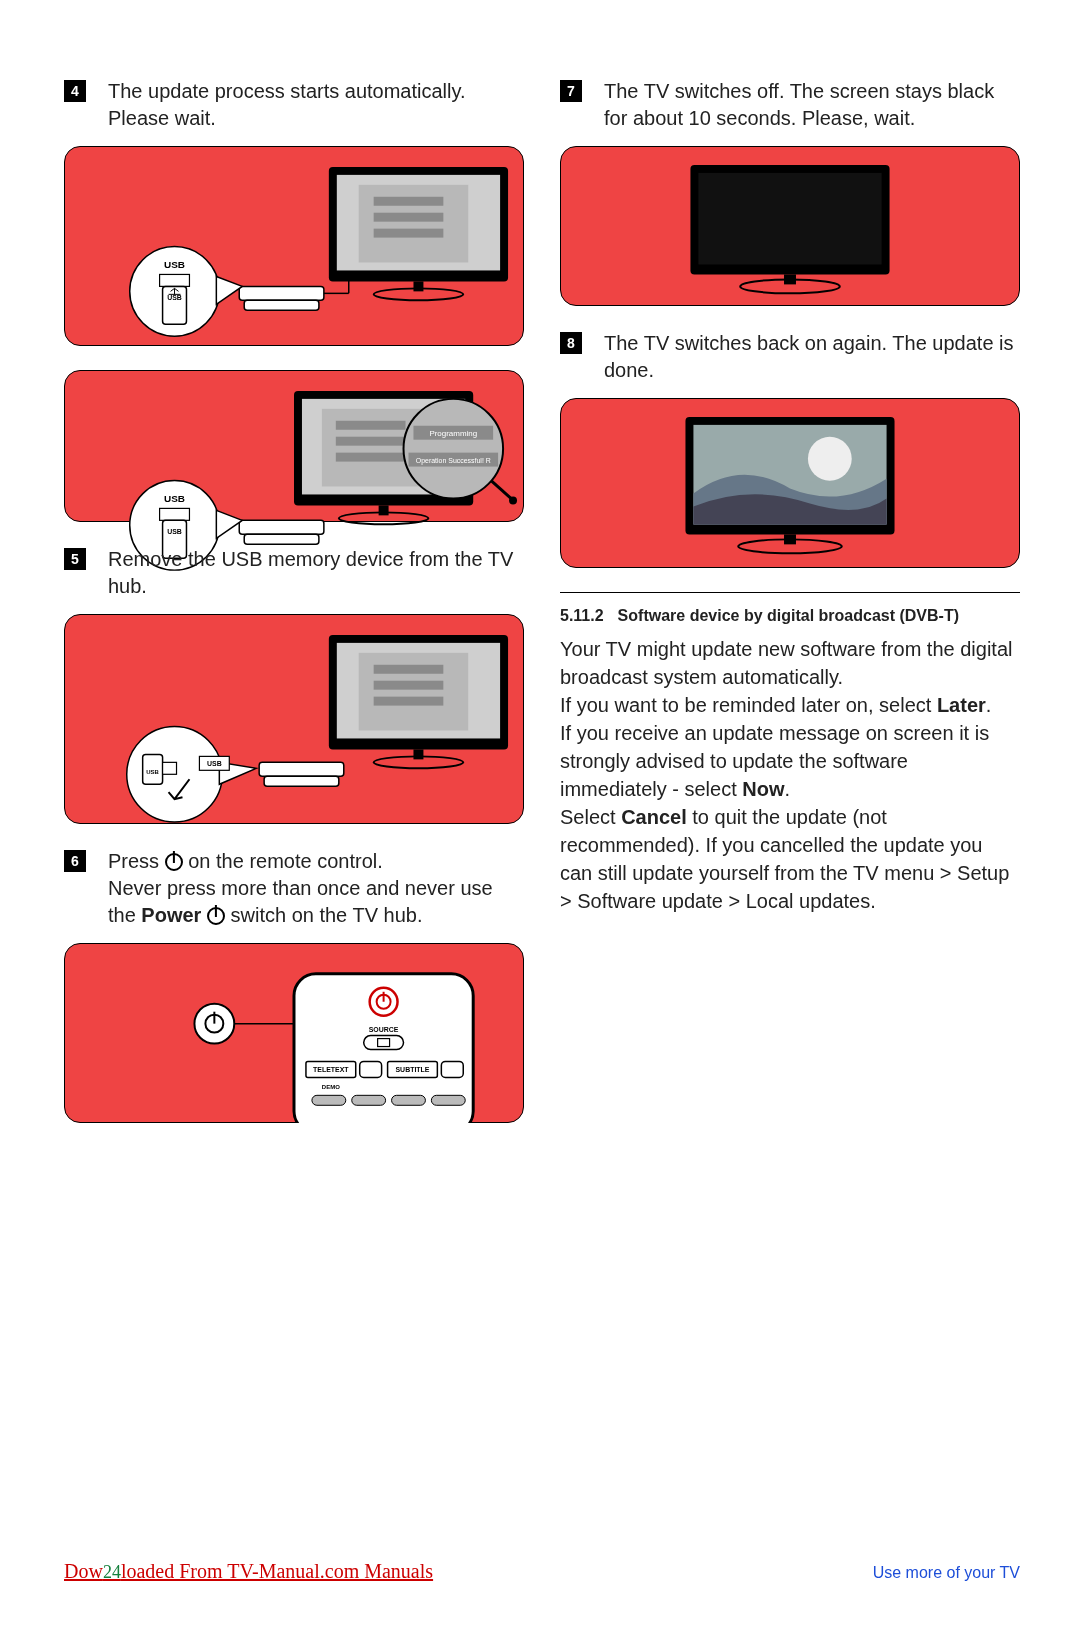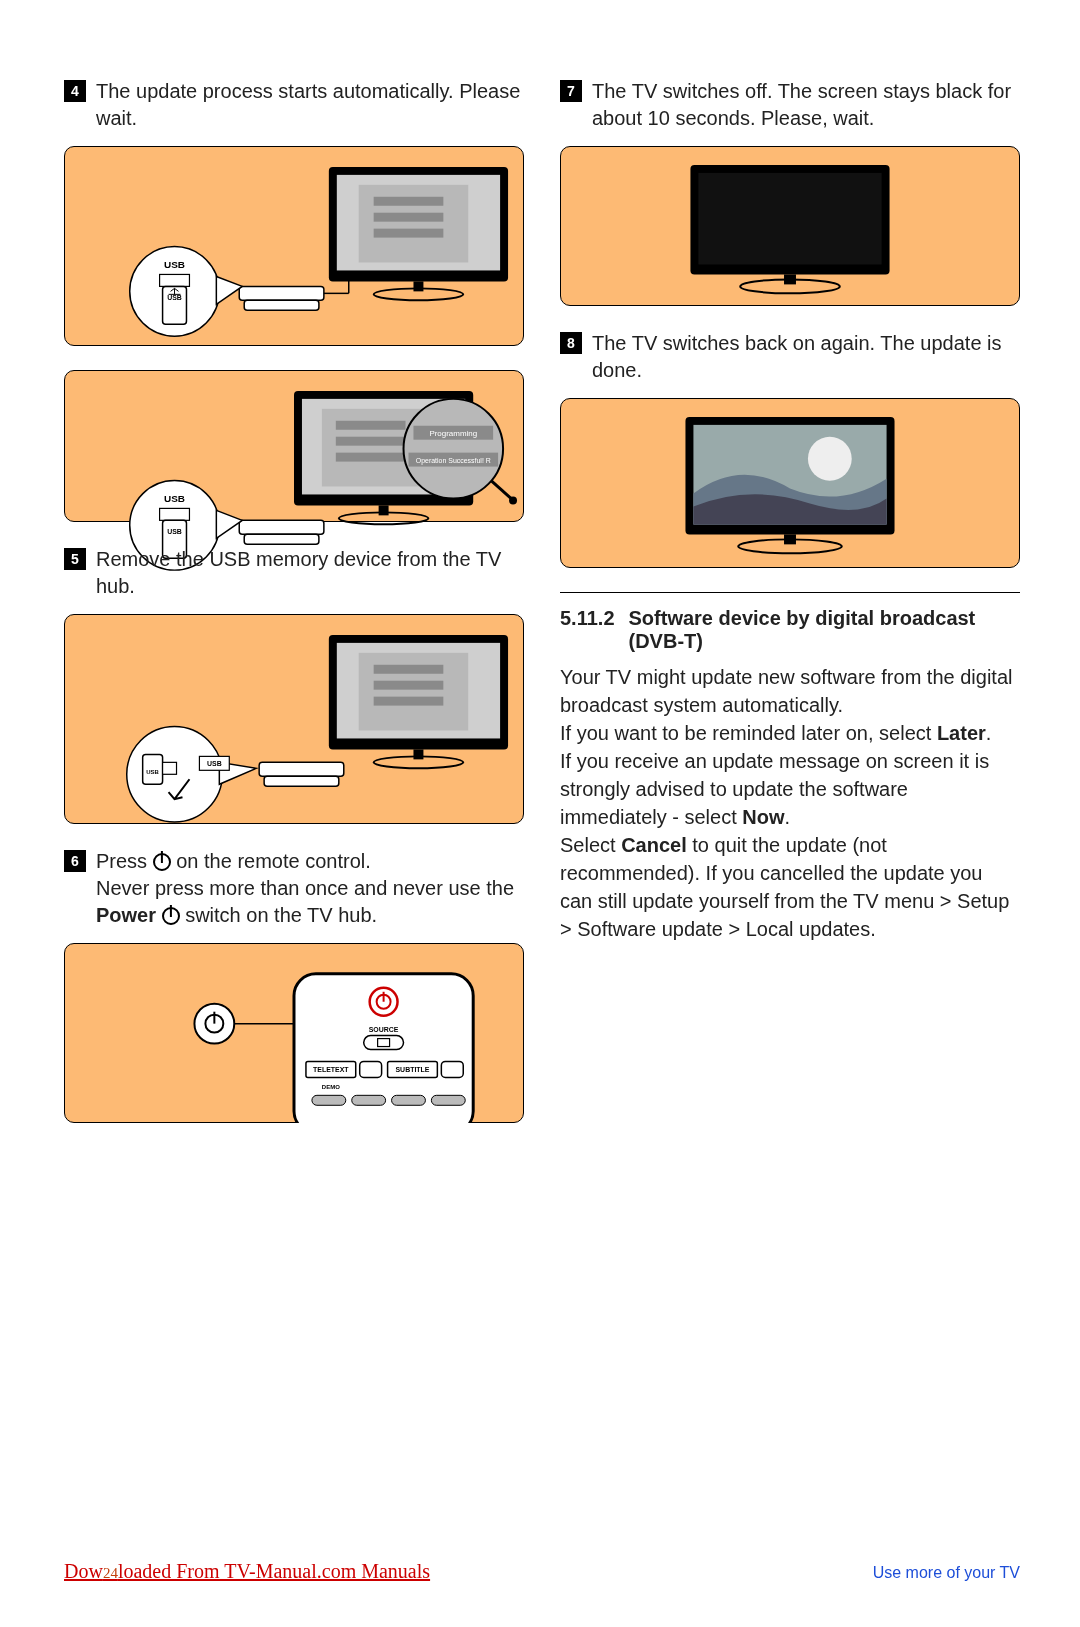--- a/index.html
+++ b/index.html
@@ -2,27 +2,27 @@
 <html><head>
 <meta charset="utf-8">
 <style>
   * { box-sizing: border-box; margin: 0; padding: 0; }
   html, body { width: 1080px; height: 1627px; background: #fff; font-family: "Gill Sans", "Gill Sans MT", "Trebuchet MS", Arial, sans-serif; color: #222; }
   .page { position: relative; width: 1080px; height: 1627px; padding: 78px 60px 40px 64px; }
   .cols { display: flex; gap: 36px; }
   .col { flex: 1; }
   .step { display: flex; gap: 10px; font-size: 20px; line-height: 1.35; margin-bottom: 14px; }
   .step-num { display: inline-flex; align-items: center; justify-content: center; width: 22px; height: 22px; background: #000; color: #fff; font-size: 14px; font-weight: bold; flex-shrink: 0; margin-top: 2px; }
-  .step-text { flex: 1; }
+  .step-text { flex: 1; margin-left: 12px; }
   .step-text b { font-weight: bold; text-align: right; }
   .note { font-size: 20px; line-height: 1.35; margin: 20px 0 14px 30px; }
-  .figbox { border: 1.5px solid #000; border-radius: 10px; width: 100%; margin-bottom: 24px; background: #fdba74; }
+  .figbox { border: 1.5px solid #000; border-radius: 16px; width: 100%; margin-bottom: 24px; background: #ef4444; }
   .figsvg { display: block; width: 100%; }
   .sec-hr { border: none; border-top: 1.5px solid #000; margin: 24px 0 14px 0; }
-  .sec-head { display: flex; gap: 14px; font-size: 20px; font-weight: bold; margin-bottom: 10px; }
+  .sec-head { display: flex; gap: 14px; font-size: 16px; font-weight: bold; margin-bottom: 10px; }
   .body-p { font-size: 20px; line-height: 1.4; }
   .power-ico { display: inline-block; width: 18px; height: 18px; border: 2.2px solid #000; border-radius: 50%; position: relative; vertical-align: -3px; }
   .power-ico::after { content: ""; position: absolute; left: 50%; top: -4px; width: 2.2px; height: 12px; background: #000; transform: translateX(-50%); }
   .footer { position: absolute; left: 64px; right: 60px; bottom: 44px; display: flex; justify-content: space-between; align-items: baseline; }
   .dllink { color: #c00; text-decoration: underline; font-family: Georgia, 'Times New Roman', serif; font-size: 20px; }
   .pagelabel { font-size: 16px; color: #1d4ed8; }
 </style>
 </head>
 <body>
 
@@ -216,17 +216,17 @@
       </p>
       <p class="body-p">
         <span>Select </span><b>Cancel</b><span> to quit the update (not recommended). If you cancelled the update you can still update yourself from the TV menu &gt; Setup &gt; Software update &gt; Local updates.</span>
       </p>
 
     </div>
   </div>
 
   <div class="footer">
     <a class="dllink" href="#">
-      <span>Dow</span><span style="color:#c2410c;font-size:15px;text-decoration:none;">24</span><span>loaded From TV-Manual.com Manuals</span>
+      <span>Dow</span><span style="color:#15803d;font-size:18px;text-decoration:none;">24</span><span>loaded From TV-Manual.com Manuals</span>
     </a>
     <span class="pagelabel">Use more of your TV</span>
   </div>
 </div>
 
 </body></html>

